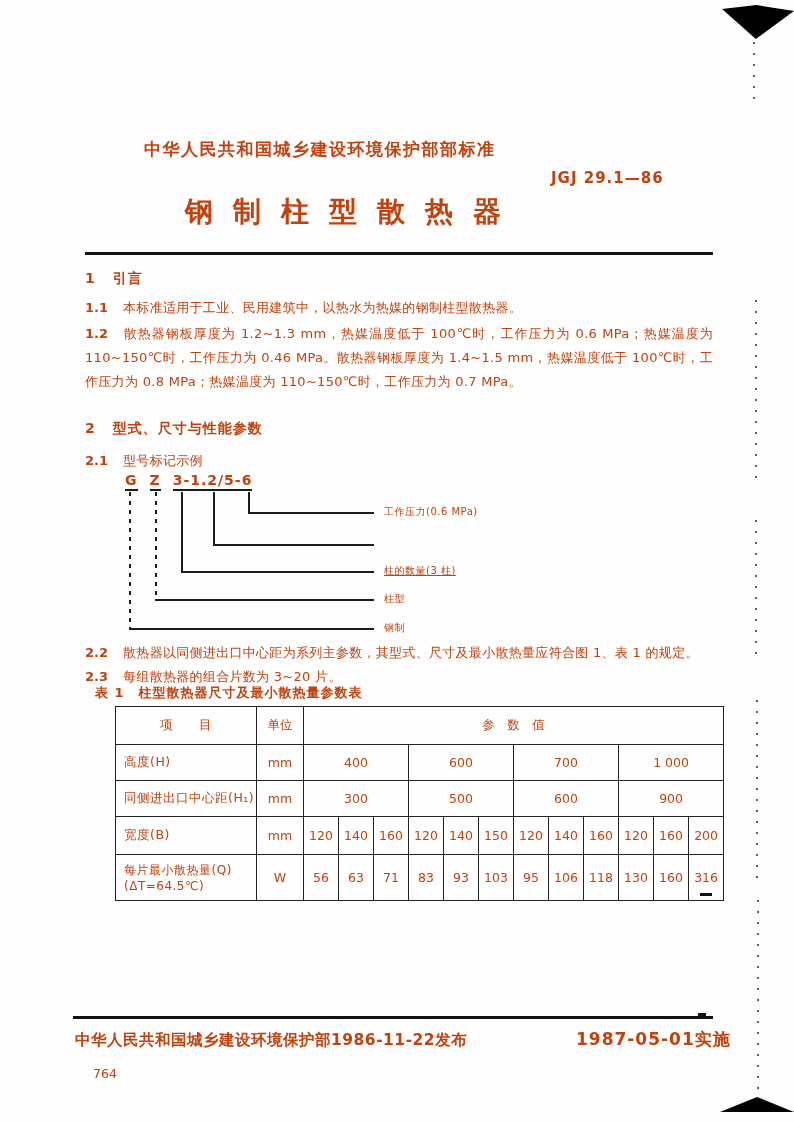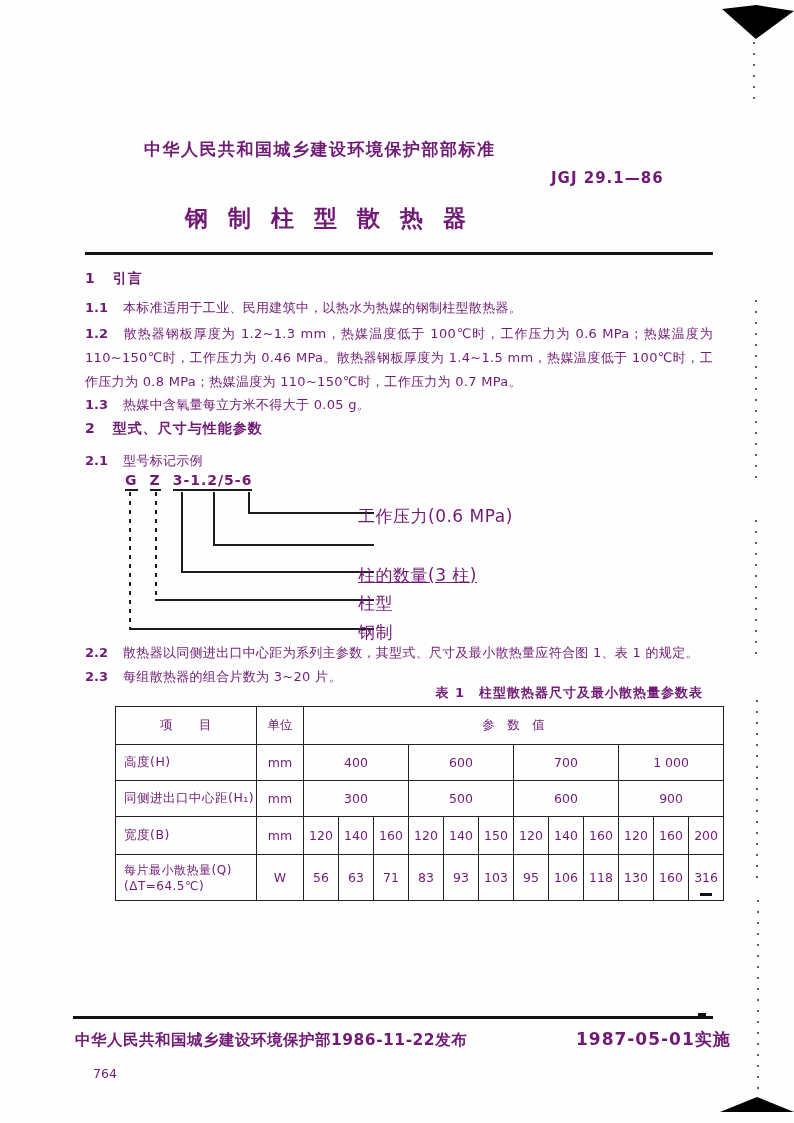--- a/index.html
+++ b/index.html
@@ -1,42 +1,42 @@
 <!DOCTYPE html>
 <html><head>
 <meta charset="utf-8">
 <style>
   * { margin:0; padding:0; box-sizing:border-box; }
   html,body { background:#fff; }
   .page {
     position:relative; width:794px; height:1123px; background:#fefefe;
-    font-family:"DejaVu Sans","Liberation Sans",sans-serif; color:#701a75; overflow:hidden;
+    font-family:"DejaVu Sans","Liberation Sans",sans-serif; color:#c2410c; overflow:hidden;
   }
   .org-label { position:absolute; left:144px; top:138px; font-size:17px; font-weight:bold; letter-spacing:1.5px; }
   .std-code { position:absolute; left:551px; top:169px; font-size:15px; font-weight:bold; letter-spacing:1px; }
-  .doc-title { position:absolute; left:185px; top:203px; font-size:23px; font-weight:bold; letter-spacing:20px; white-space:nowrap; }
+  .doc-title { position:absolute; left:185px; top:193px; font-size:28px; font-weight:bold; letter-spacing:20px; white-space:nowrap; }
   .title-rule { position:absolute; left:85px; top:252px; width:628px; height:3px; background:#141414; }
 
   .h-sec { position:absolute; left:85px; font-size:14px; font-weight:bold; letter-spacing:1px; }
   .h-sec .cnum { margin-right:18px; letter-spacing:0; }
   .para { position:absolute; left:85px; width:628px; font-size:13px; line-height:24px; text-align:justify; letter-spacing:0.3px; }
   .para .cnum { font-weight:bold; margin-right:15px; letter-spacing:0; }
 
   .mc { position:absolute; left:125px; top:472px; font-size:14px; font-weight:bold; letter-spacing:1px; white-space:nowrap; }
   .mc span { border-bottom:2px solid #1c1c1c; padding-bottom:1px; }
   .mc .g1 { margin-right:12px; }
 
   .line { position:absolute; background:#1c1c1c; }
   .vline { width:2px; }
   .hline { height:2px; }
   .vdash { position:absolute; width:2px;
     background-image:repeating-linear-gradient(to bottom,#1c1c1c 0 4px,transparent 4px 9px); }
-  .callout { position:absolute; left:358px; font-size:17px; letter-spacing:0.5px; white-space:nowrap; }
-
-  .tbl-title { position:absolute; left:95px; top:684px; width:608px; text-align:right; font-weight:bold; font-size:13px; letter-spacing:1px; }
+  .callout { position:absolute; left:384px; font-size:10px; letter-spacing:0.5px; white-space:nowrap; }
+
+  .tbl-title { position:absolute; left:95px; top:684px; width:608px; text-align:left; font-weight:bold; font-size:13px; letter-spacing:1px; }
   table.t1 { position:absolute; left:95px; top:706px; width:608px; border-collapse:collapse; table-layout:fixed;margin-left:20px; }
   .t1 td { border:1.5px solid #222; text-align:center; font-size:12.5px; padding:0; overflow:hidden; }
   .t1 td.lbl { text-align:left; padding-left:8px; letter-spacing:0.5px; }
   .t1 .qlbl div { line-height:16px; font-size:12px; }
 
   .footer-rule { position:absolute; left:73px; top:1016px; width:640px; height:2.5px; background:#111; }
   .footer-issue { position:absolute; left:75px; top:1030px; font-size:15.5px; font-weight:bold; letter-spacing:0.5px; }
   .footer-eff { position:absolute; left:576px; top:1028px; font-size:17px; font-weight:bold; letter-spacing:1px; }
   .pagenum { position:absolute; left:93px; top:1066px; font-size:12.5px; }
 
@@ -69,23 +69,20 @@
   <div class="title-rule"></div>
 
   <div class="h-sec" style="top:270px;">
     <span class="cnum">1</span><span>引言</span>
   </div>
   <div class="para" style="top:296px;">
     <span class="cnum">1.1</span><span>本标准适用于工业、民用建筑中，以热水为热媒的钢制柱型散热器。</span>
   </div>
   <div class="para" style="top:322px;">
     <span class="cnum">1.2</span><span>散热器钢板厚度为 1.2~1.3 mm，热媒温度低于 100℃时，工作压力为 0.6 MPa；热媒温度为 110~150℃时，工作压力为 0.46 MPa。散热器钢板厚度为 1.4~1.5 mm，热媒温度低于 100℃时，工作压力为 0.8 MPa；热媒温度为 110~150℃时，工作压力为 0.7 MPa。</span>
-  </div>
-  <div class="para" style="top:393px;">
-    <span class="cnum">1.3</span><span>热媒中含氧量每立方米不得大于 0.05 g。</span>
   </div>
 
   <div class="h-sec" style="top:420px;">
     <span class="cnum">2</span><span>型式、尺寸与性能参数</span>
   </div>
   <div class="para" style="top:449px;">
     <span class="cnum">2.1</span><span>型号标记示例</span>
   </div>
 
   <div class="mc">

